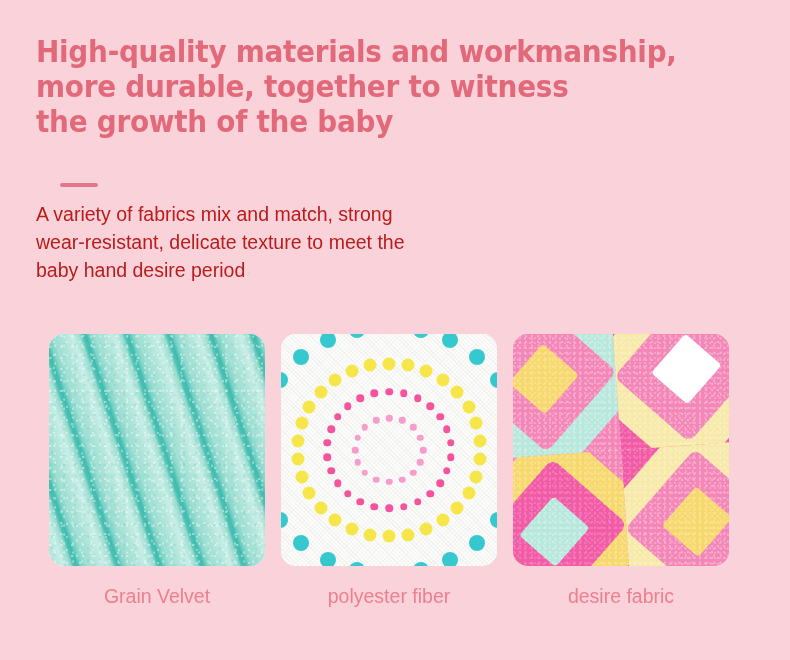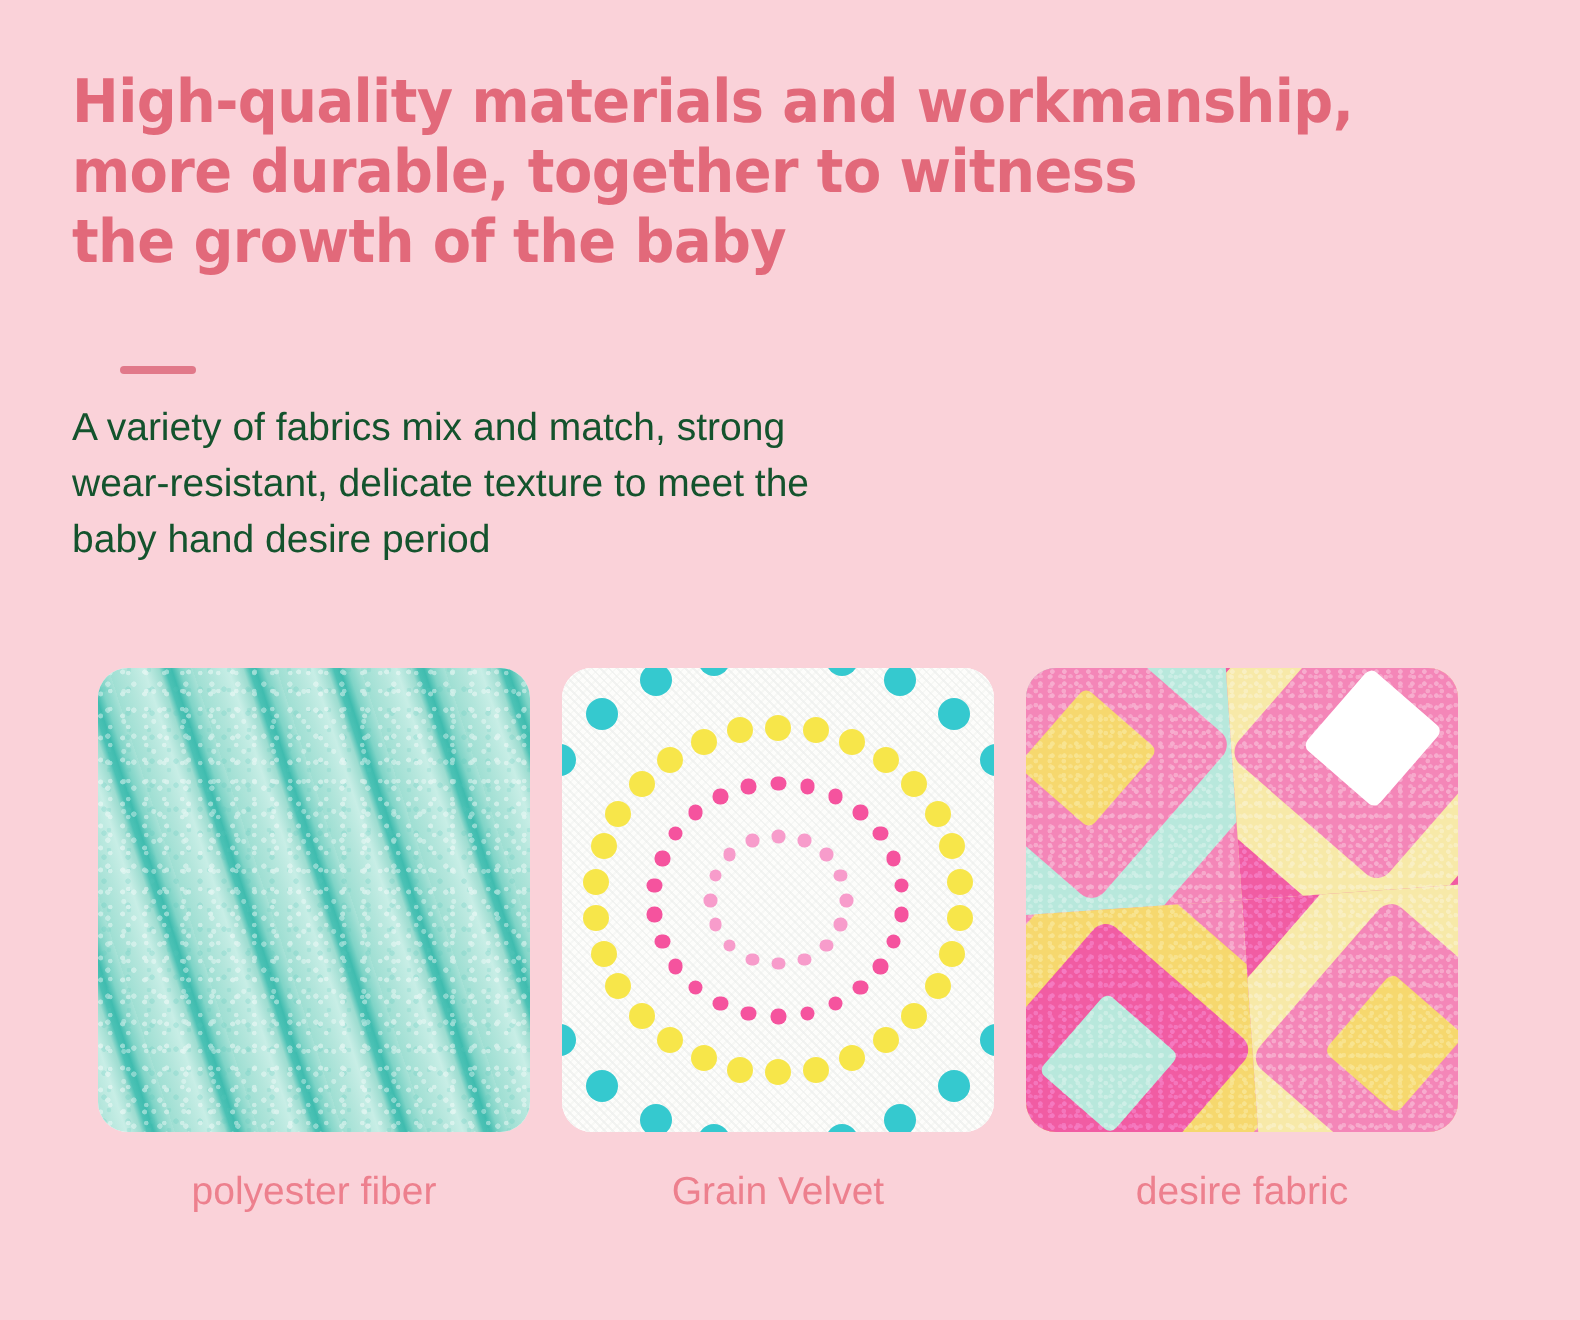--- a/index.html
+++ b/index.html
@@ -49,21 +49,21 @@
     background: #e1798a;
     border-radius: 2px;
   }
 
   
   .subtext {
     position: absolute;
     left: 36px;
     top: 200px;
     width: 560px;
-    color: #14532d;
+    color: #b91c1c;
     font-family: "Liberation Sans", sans-serif;
     font-weight: normal;
     font-size: 19.5px;
     line-height: 28px;
     white-space: pre-line;
   }
 
   
   .swatch-row {
     position: absolute;
@@ -333,18 +333,18 @@
             <span style="background: rgb(244, 134, 184); width: 70%; height: 70%; z-index: 3;"></span>
             <span style="background: rgb(246, 216, 110); width: 34%; height: 34%; z-index: 4;"></span>
           </div>
         </div>
       <div class="woven-noise"></div>
     </div>
 
   </div>
 
   <div class="caption-row">
+    <div class="caption">Grain Velvet</div>
     <div class="caption">polyester fiber</div>
-    <div class="caption">Grain Velvet</div>
     <div class="caption">desire fabric</div>
   </div>
 
 </div>
 
 </body></html>

